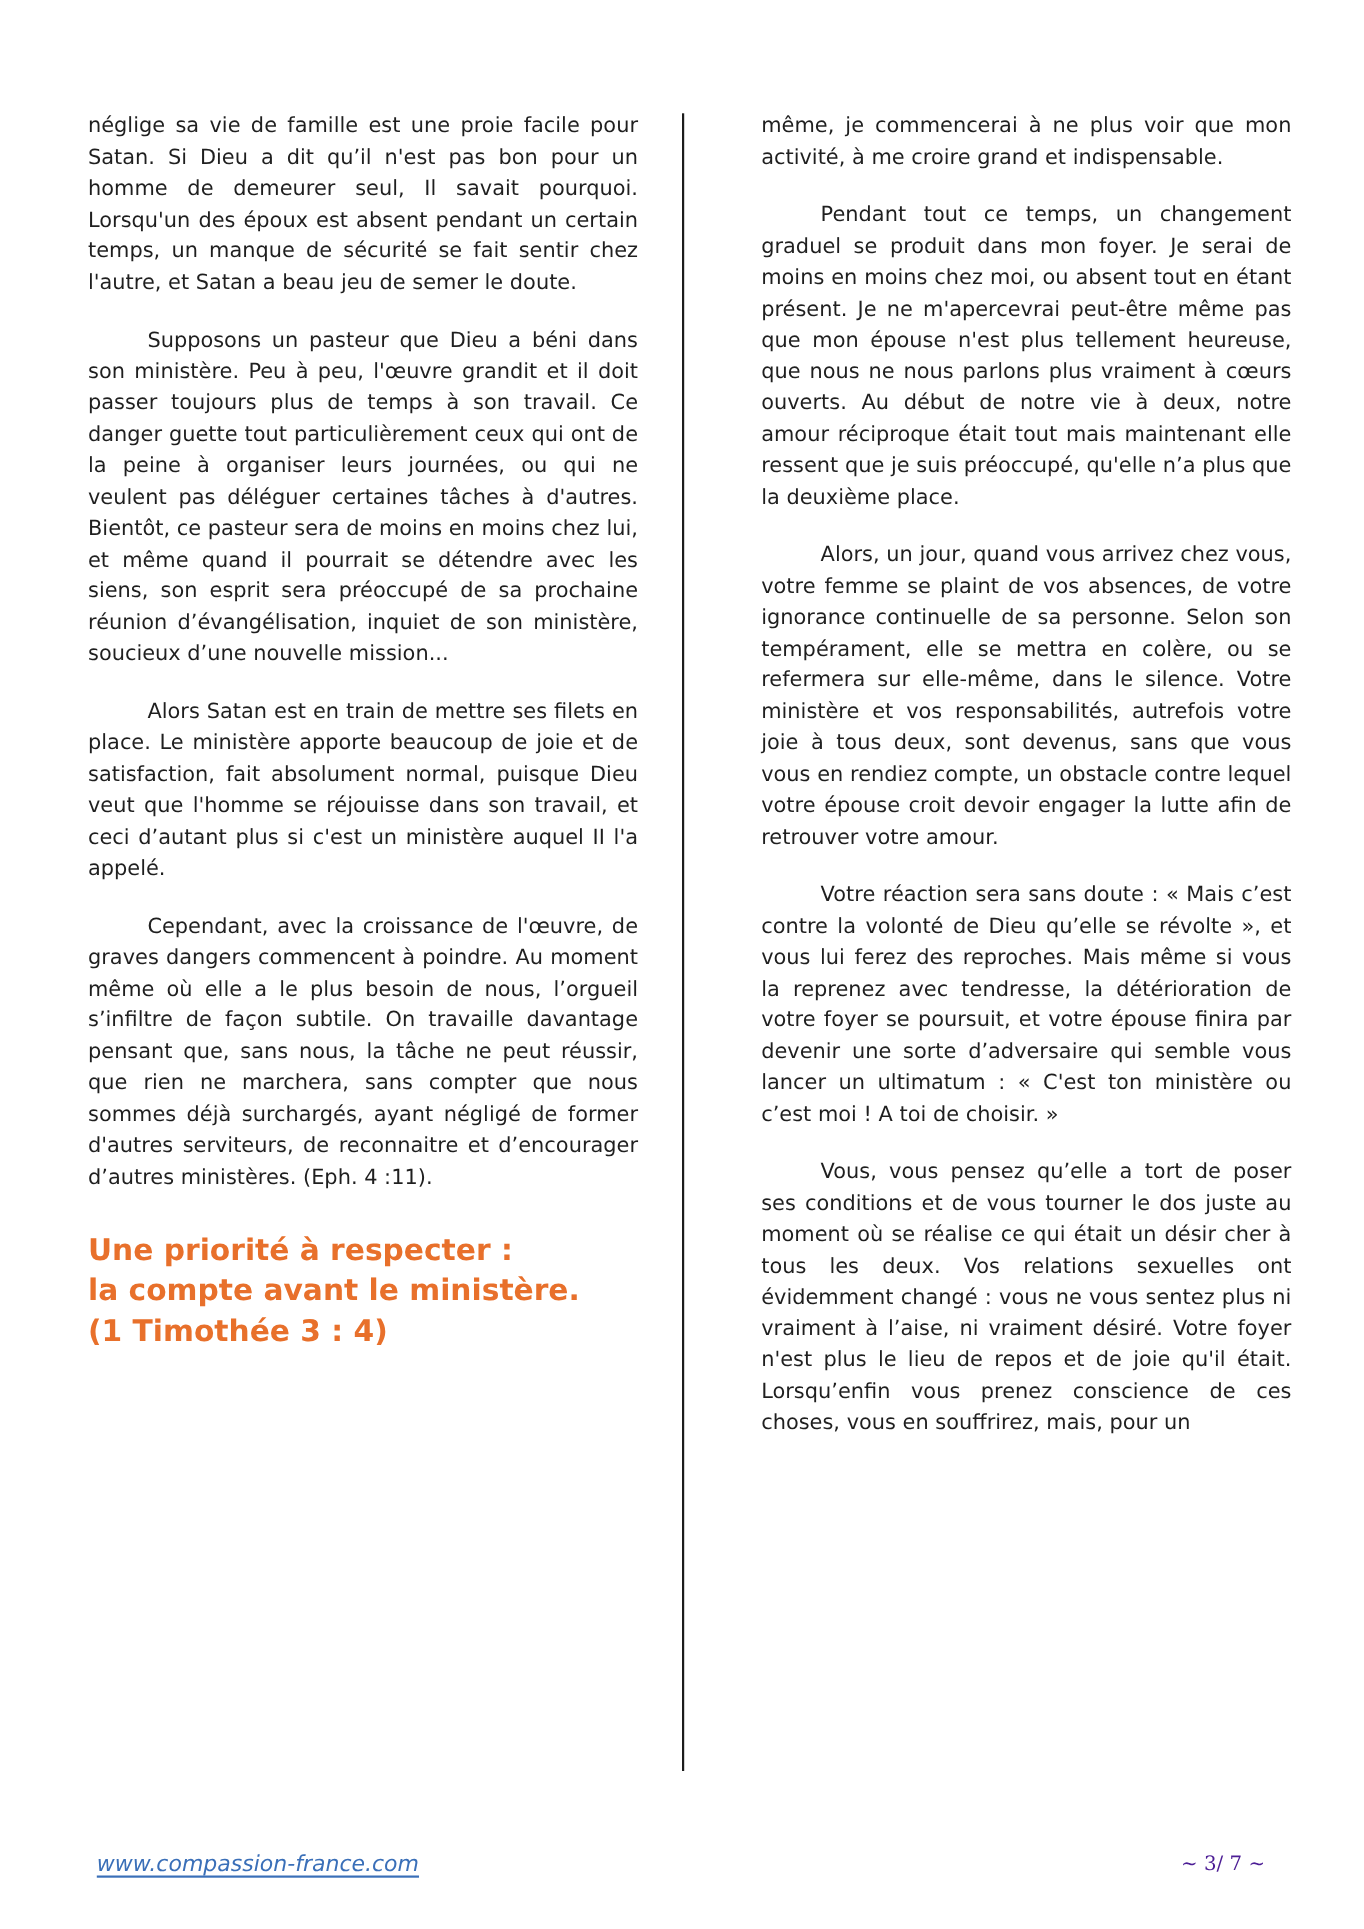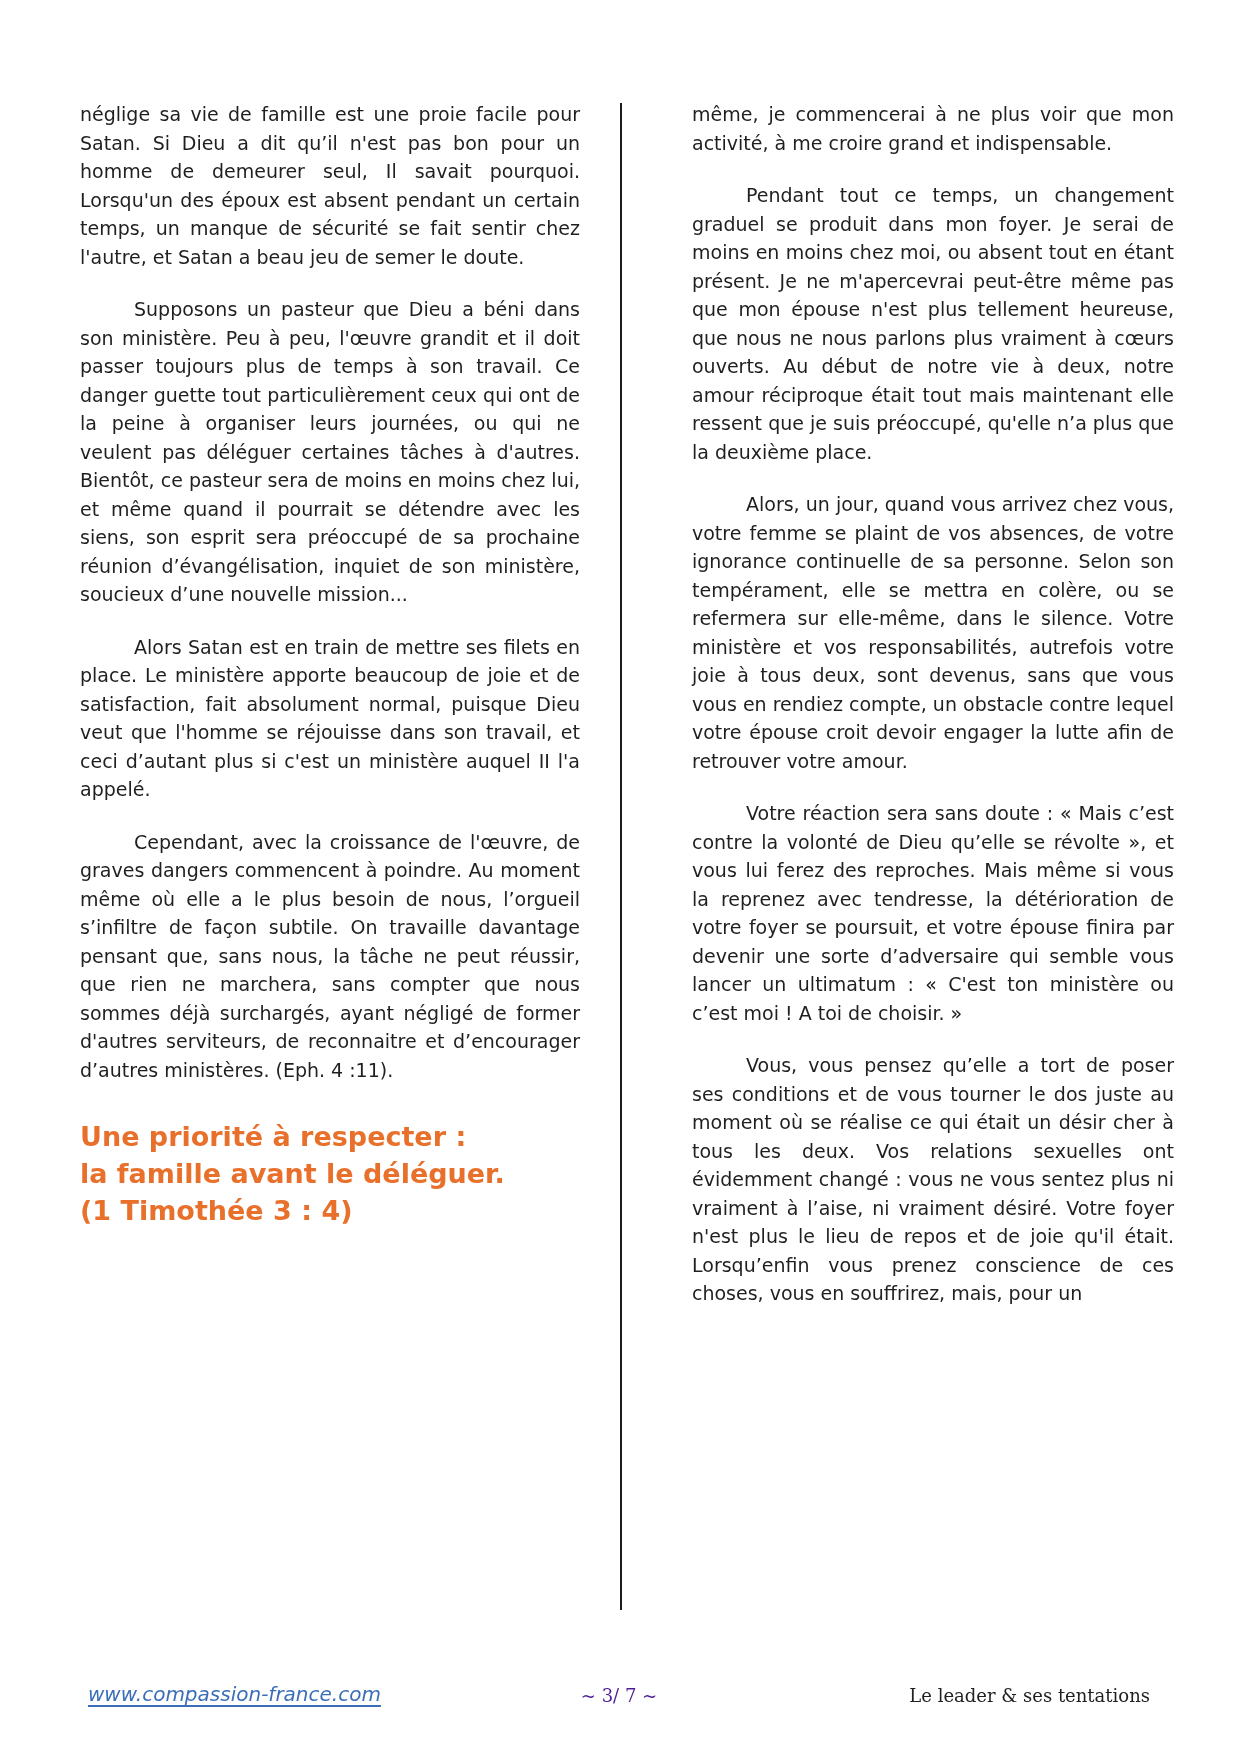--- a/index.html
+++ b/index.html
@@ -49,21 +49,21 @@
     width: 2px;
     height: 1507px;
     background: #1c1c1c;
   }
   .page-footer {
     position: absolute;
     left: 88px;
     top: 1682px;
     width: 1062px;
     display: flex;
-    align-items: flex-end;
+    align-items: center;
   }
   .footer-url {
     flex: 1;
     font-style: italic;
     font-size: 20px;
     color: #3A6FB8;
     text-decoration: underline;
     text-underline-offset: 4px;
   }
   .footer-page {
@@ -83,32 +83,31 @@
 </head>
 <body>
 
 <div class="page-col col-left">
   <p class="cont">néglige sa vie de famille est une proie facile pour Satan. Si Dieu a dit qu’il n'est pas bon pour un homme de demeurer seul, Il savait pourquoi. Lorsqu'un des époux est absent pendant un certain temps, un manque de sécurité se fait sentir chez l'autre, et Satan a beau jeu de semer le doute.</p>
   <p>Supposons un pasteur que Dieu a béni dans son ministère. Peu à peu, l'œuvre grandit et il doit passer toujours plus de temps à son travail. Ce danger guette tout particulièrement ceux qui ont de la peine à organiser leurs journées, ou qui ne veulent pas déléguer certaines tâches à d'autres. Bientôt, ce pasteur sera de moins en moins chez lui, et même quand il pourrait se détendre avec les siens, son esprit sera préoccupé de sa prochaine réunion d’évangélisation, inquiet de son ministère, soucieux d’une nouvelle mission...</p>
   <p>Alors Satan est en train de mettre ses filets en place. Le ministère apporte beaucoup de joie et de satisfaction, fait absolument normal, puisque Dieu veut que l'homme se réjouisse dans son travail, et ceci d’autant plus si c'est un ministère auquel II l'a appelé.</p>
   <p>Cependant, avec la croissance de l'œuvre, de graves dangers commencent à poindre. Au moment même où elle a le plus besoin de nous, l’orgueil s’infiltre de façon subtile. On travaille davantage pensant que, sans nous, la tâche ne peut réussir, que rien ne marchera, sans compter que nous sommes déjà surchargés, ayant négligé de former d'autres serviteurs, de reconnaitre et d’encourager d’autres ministères. (Eph. 4 :11).</p>
   <h2 class="section-heading">
     <span>Une priorité à respecter :</span><br>
-    <span>la famille avant le déléguer.</span><br>
+    <span>la compte avant le ministère.</span><br>
     <span>(1 Timothée 3 : 4)</span>
   </h2>
 </div>
 
 <div class="col-divider"></div>
 
 <div class="page-col col-right">
   <p class="cont">même, je commencerai à ne plus voir que mon activité, à me croire grand et indispensable.</p>
   <p>Pendant tout ce temps, un changement graduel se produit dans mon foyer. Je serai de moins en moins chez moi, ou absent tout en étant présent. Je ne m'apercevrai peut-être même pas que mon épouse n'est plus tellement heureuse, que nous ne nous parlons plus vraiment à cœurs ouverts. Au début de notre vie à deux, notre amour réciproque était tout mais maintenant elle ressent que je suis préoccupé, qu'elle n’a plus que la deuxième place.</p>
   <p>Alors, un jour, quand vous arrivez chez vous, votre femme se plaint de vos absences, de votre ignorance continuelle de sa personne. Selon son tempérament, elle se mettra en colère, ou se refermera sur elle-même, dans le silence. Votre ministère et vos responsabilités, autrefois votre joie à tous deux, sont devenus, sans que vous vous en rendiez compte, un obstacle contre lequel votre épouse croit devoir engager la lutte afin de retrouver votre amour.</p>
   <p>Votre réaction sera sans doute : « Mais c’est contre la volonté de Dieu qu’elle se révolte », et vous lui ferez des reproches. Mais même si vous la reprenez avec tendresse, la détérioration de votre foyer se poursuit, et votre épouse finira par devenir une sorte d’adversaire qui semble vous lancer un ultimatum : « C'est ton ministère ou c’est moi ! A toi de choisir. »</p>
   <p>Vous, vous pensez qu’elle a tort de poser ses conditions et de vous tourner le dos juste au moment où se réalise ce qui était un désir cher à tous les deux. Vos relations sexuelles ont évidemment changé : vous ne vous sentez plus ni vraiment à l’aise, ni vraiment désiré. Votre foyer n'est plus le lieu de repos et de joie qu'il était. Lorsqu’enfin vous prenez conscience de ces choses, vous en souffrirez, mais, pour un</p>
 </div>
 
 <div class="page-footer">
   <span class="footer-url">www.compassion-france.com</span>
   <span class="footer-page">~ 3/ 7 ~</span>
-  <span class="footer-title">Le leader &amp; ses tentations</span>
 </div>
 
 </body></html>

